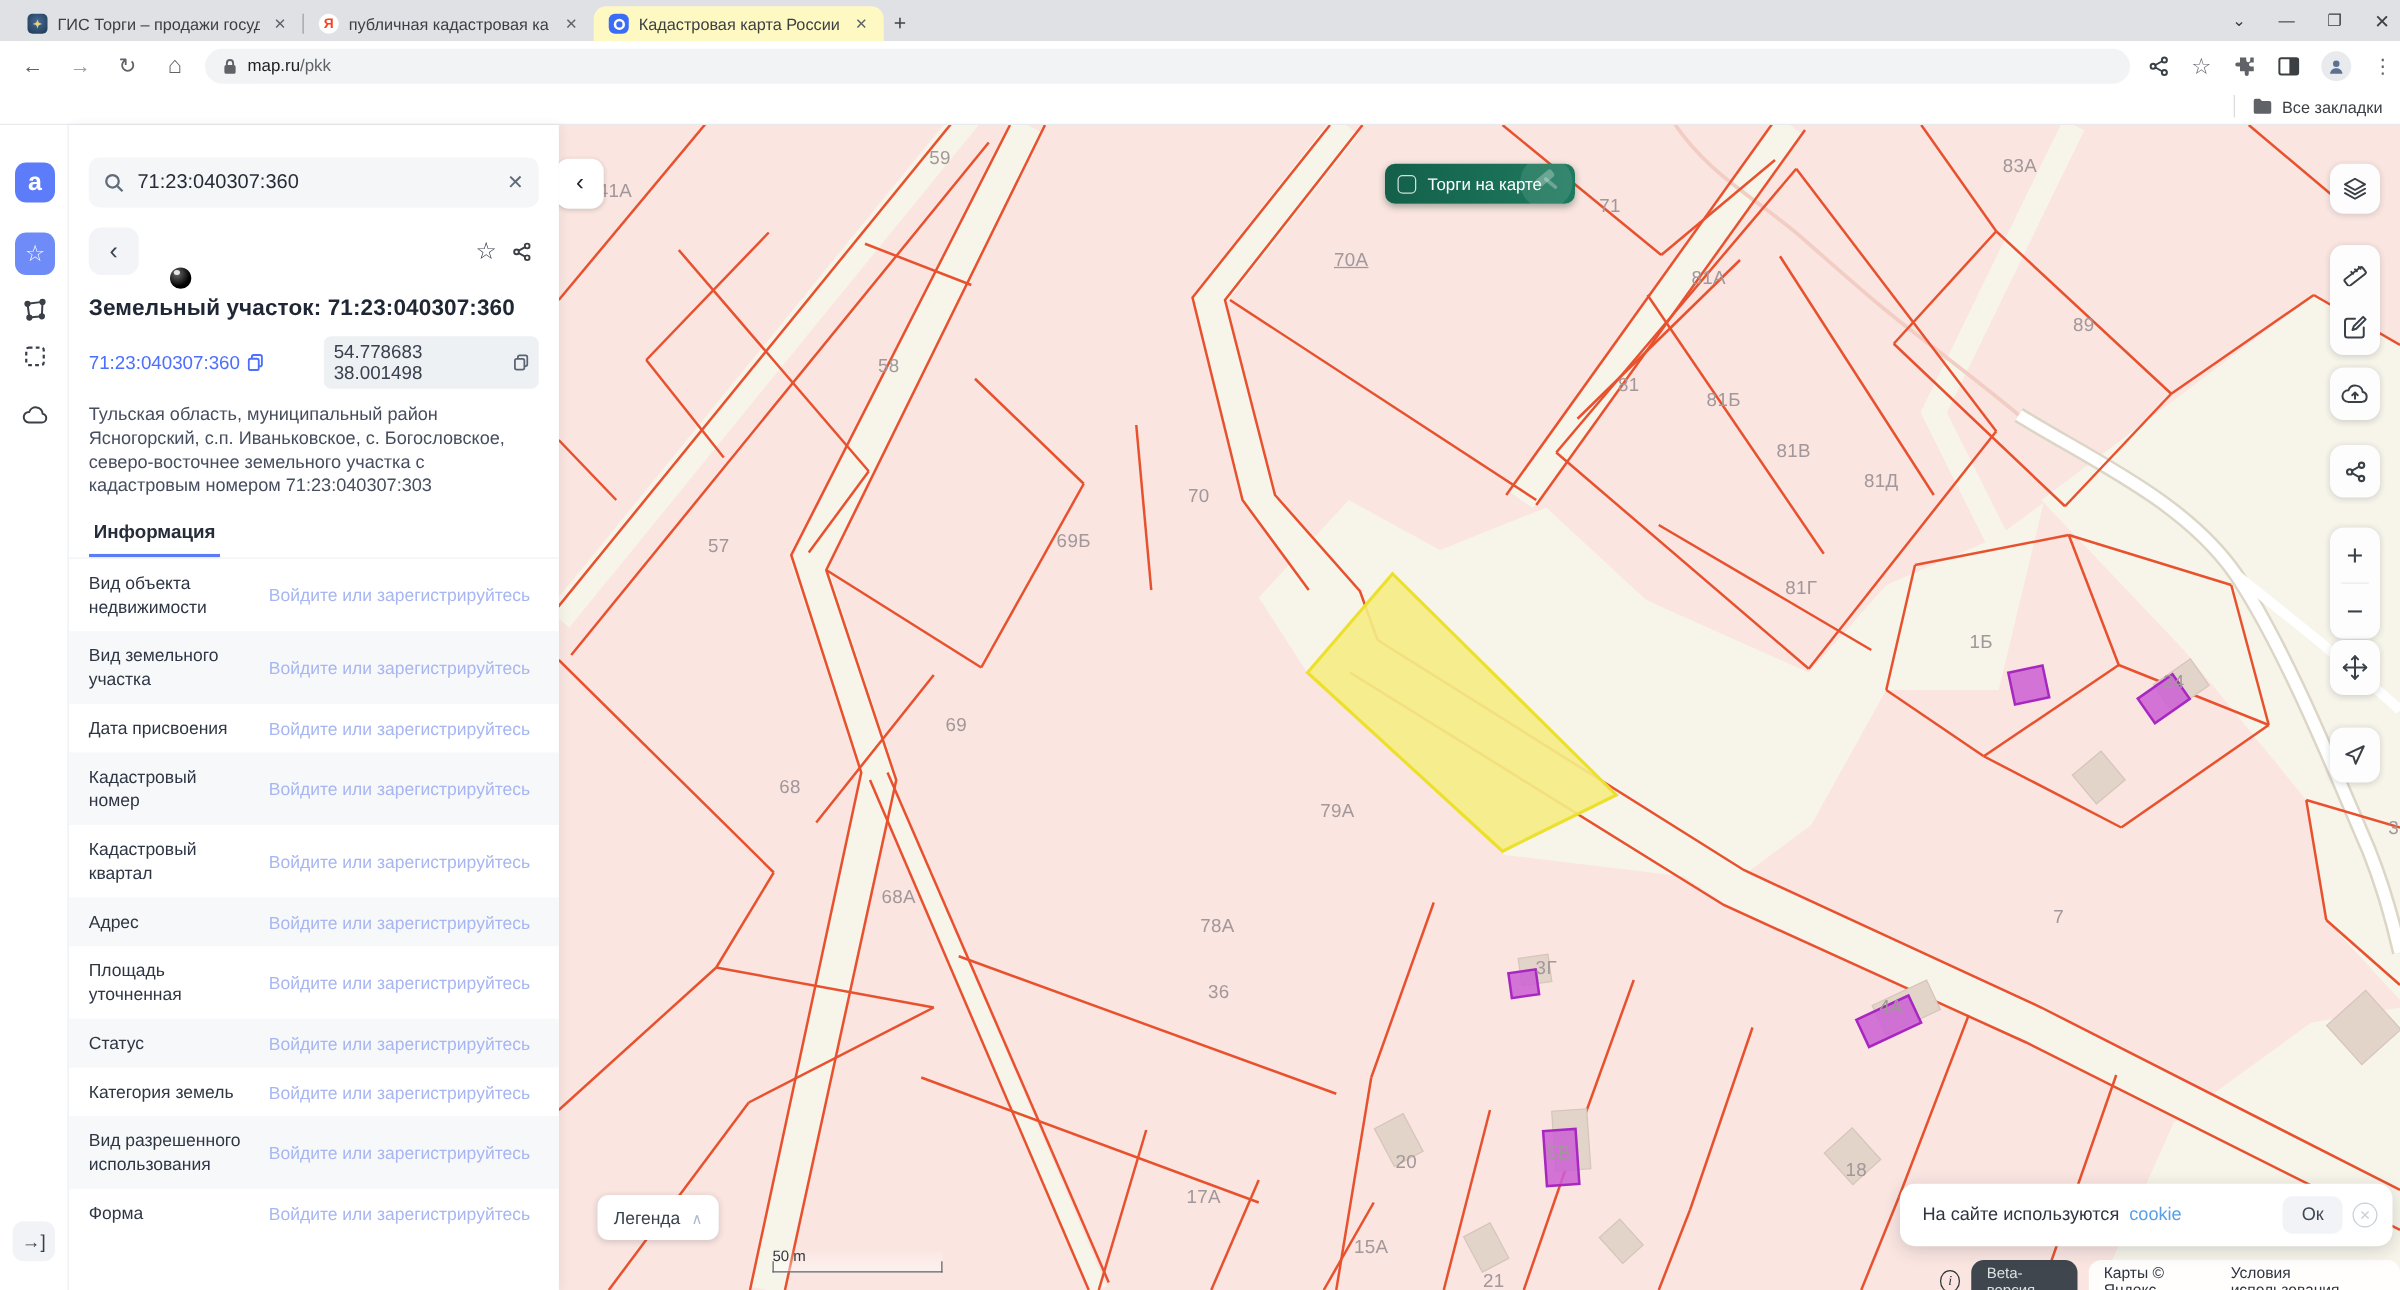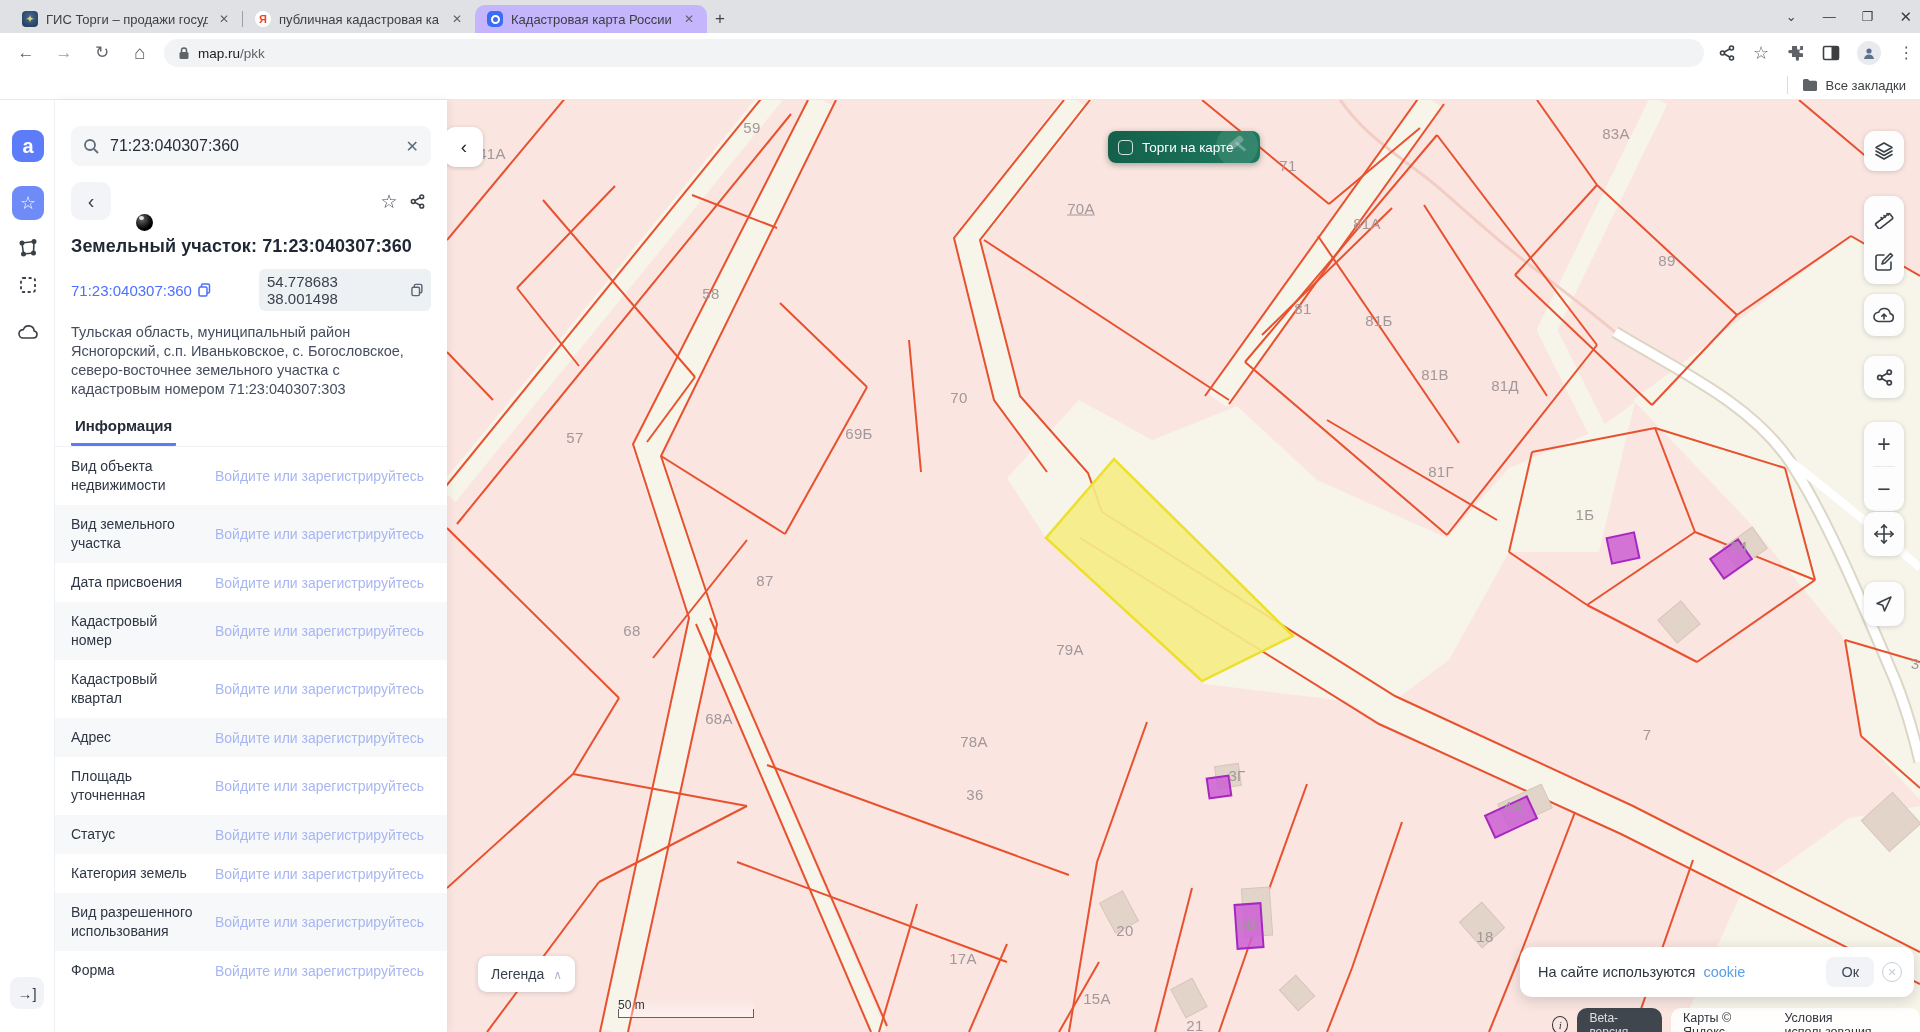--- a/index.html
+++ b/index.html
@@ -2,21 +2,21 @@
 <html><head>
 <meta charset="utf-8">
 <style>
   * { margin:0; padding:0; box-sizing:border-box; }
   html,body { width:1920px; height:1032px; overflow:hidden; font-family:"Liberation Sans", sans-serif; background:#fff; }
 
   
   .tabstrip { position:absolute; left:0; top:0; width:1920px; height:33px; background:#DFE1E5; display:flex; align-items:flex-end; }
   .tab { display:flex; align-items:center; gap:8px; height:28px; padding:0 10px 0 12px; width:232px; font-size:13px; color:#3C4043; position:relative; }
   .tab .tab-title { flex:1; white-space:nowrap; overflow:hidden; }
-  .tab.active { background:#c4b5fd; border-radius:10px 10px 0 0; }
+  .tab.active { background:#fef9c3; border-radius:10px 10px 0 0; }
   .tab-sep { width:1px; height:16px; background:#9AA0A6; margin-bottom:6px; }
   .tab-close { font-size:12px; color:#5F6368; width:16px; height:16px; line-height:16px; text-align:center; border-radius:50%; }
   .favicon { width:16px; height:16px; border-radius:4px; flex:0 0 16px; display:flex; align-items:center; justify-content:center; font-size:11px; font-weight:bold; }
   .fav-gerb { background:radial-gradient(circle at 50% 40%, #4A6A96 0%, #24415F 80%); color:#E8D27A; font-size:9px; }
   .fav-ya { background:#fff; color:#FC3F1D; border-radius:50%; }
   .fav-map { background:#3B6CF6; color:#fff; border-radius:5px; }
   .fav-map .ring { width:9px; height:9px; border:2px solid #fff; border-radius:50%; }
   .newtab-btn { font-size:17px; color:#444; margin:0 0 4px 8px; }
   .winctl { position:absolute; right:8px; top:0; height:33px; display:flex; align-items:center; gap:26px; color:#3C4043; font-size:13px; }
 
@@ -442,41 +442,41 @@
 
   <div id="labels-layer">
       <span class="map-label" style="left: 45px; top: 53px;">41А</span>
       <span class="map-label" style="left: 305px; top: 27px;">59</span>
       <span class="map-label" style="left: 264px; top: 193px;">58</span>
       <span class="map-label" style="left: 128px; top: 337px;">57</span>
       <span class="map-label" style="left: 634px; top: 108px; text-decoration: underline;">70А</span>
       <span class="map-label" style="left: 841px; top: 65px;">71</span>
       <span class="map-label" style="left: 512px; top: 297px;">70</span>
       <span class="map-label" style="left: 412px; top: 333px;">69Б</span>
-      <span class="map-label" style="left: 318px; top: 480px;">87</span>
+      <span class="map-label" style="left: 318px; top: 480px;">69</span>
       <span class="map-label" style="left: 185px; top: 530px;">68</span>
       <span class="map-label" style="left: 272px; top: 618px;">68А</span>
       <span class="map-label" style="left: 527px; top: 641px;">78А</span>
       <span class="map-label" style="left: 623px; top: 549px;">79А</span>
       <span class="map-label" style="left: 528px; top: 694px;">36</span>
       <span class="map-label" style="left: 516px; top: 858px;">17А</span>
       <span class="map-label" style="left: 650px; top: 898px;">15А</span>
       <span class="map-label" style="left: 678px; top: 830px;">20</span>
       <span class="map-label" style="left: 748px; top: 925px;">21</span>
       <span class="map-label" style="left: 800px; top: 823px;">5В</span>
       <span class="map-label" style="left: 1038px; top: 836px;">18</span>
       <span class="map-label" style="left: 790px; top: 675px;">3Г</span>
       <span class="map-label" style="left: 1066px; top: 706px;">4А</span>
       <span class="map-label" style="left: 1200px; top: 634px;">7</span>
       <span class="map-label" style="left: 1138px; top: 414px;">1Б</span>
       <span class="map-label" style="left: 1292px; top: 446px;">24</span>
       <span class="map-label" style="left: 920px; top: 123px;">81А</span>
       <span class="map-label" style="left: 856px; top: 208px;">81</span>
       <span class="map-label" style="left: 932px; top: 220px;">81Б</span>
-      <span class="map-label" style="left: 978px; top: 274px; padding-left: 20px;">81В</span>
+      <span class="map-label" style="left: 978px; top: 261px; padding-left: 20px;">81В</span>
       <span class="map-label" style="left: 1058px; top: 285px;">81Д</span>
       <span class="map-label" style="left: 994px; top: 371px;">81Г</span>
       <span class="map-label" style="left: 1220px; top: 160px;">89</span>
       <span class="map-label" style="left: 1169px; top: 33px;">83А</span>
       <span class="map-label" style="left: 1468px; top: 563px;">3</span>
     </div>
 
   <div class="collapse-btn">‹</div>
 
   <div class="torgi-pill">

